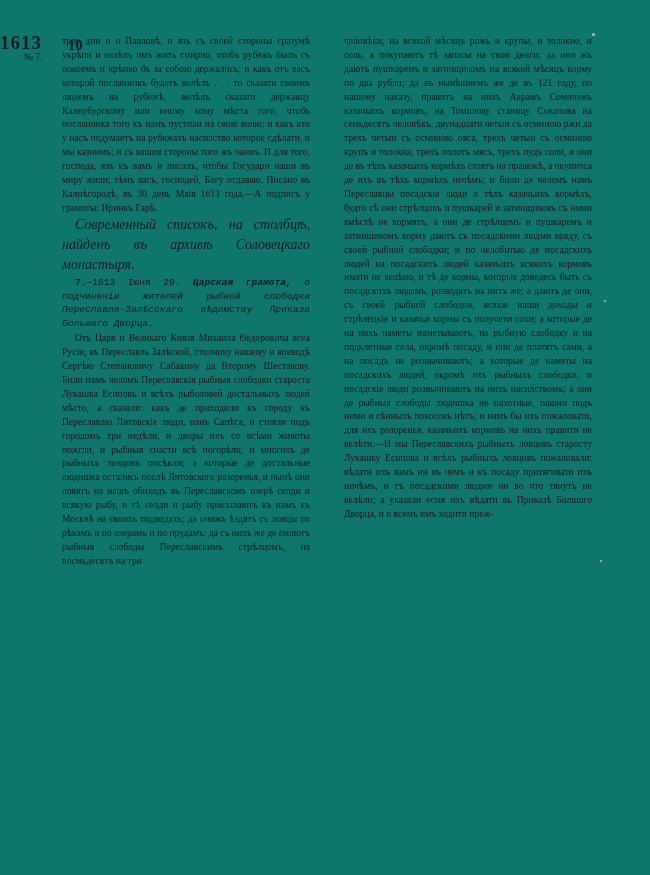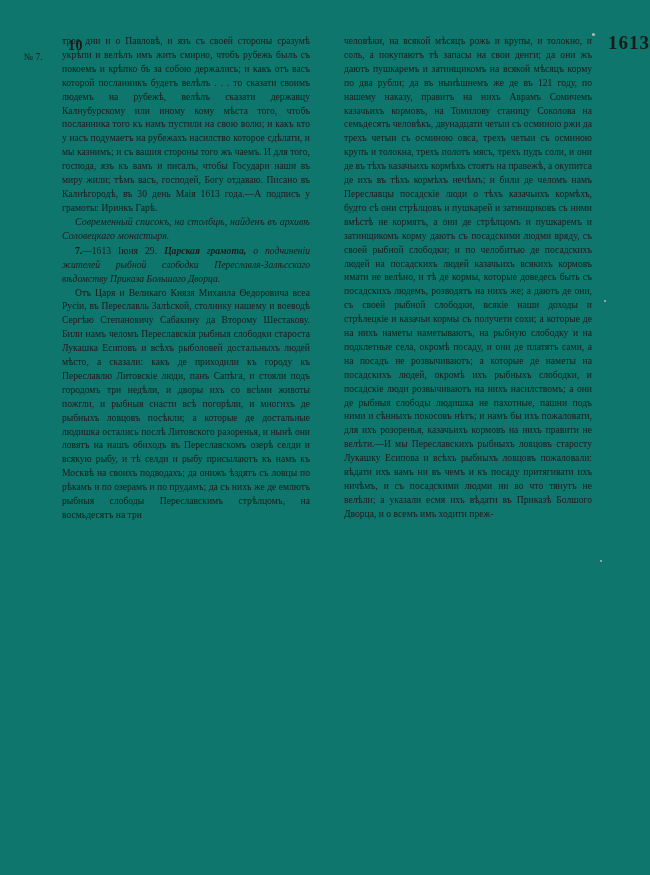--- a/index.html
+++ b/index.html
@@ -35,21 +35,21 @@
     top: 20px;
     font-size: 14px;
     font-weight: bold;
     letter-spacing: 0.5px;
   }
   .year {
     position: absolute;
     left: 0;
     top: 14px;
     width: 650px;
-    text-align: right;
+    text-align: left;
     font-size: 19px;
     font-weight: bold;
     letter-spacing: 1px;
   }
   .marginal-note {
     position: absolute;
     left: 24px;
     top: 52px;
     width: 38px;
     font-size: 9.5px;
@@ -80,34 +80,35 @@
     margin: 0 0 0 0;
     text-indent: 13px;
   }
   .col p.noindent { text-indent: 0; }
   .italic {
     font-style: italic;
   }
   .sec-head {
     margin-top: 9px;
     text-indent: 13px;
+    font-family: Liberation Mono, monospace;
   }
   .sec-head .num {
     font-weight: bold;
   }
   .sec-head .smallcaps {
     font-style: italic;
     font-weight: bold;
   }
   .src-note {
     font-style: italic;
     margin-top: 7px;
     margin-bottom: 7px;
     text-indent: 13px;
-    font-size: 10px;
+    font-size: 14px;
   }
   .gutter-line {
     position: absolute;
     left: 596px;
     top: 40px;
     width: 1px;
     height: 780px;
     background: transparent;
   }
   .speck {

